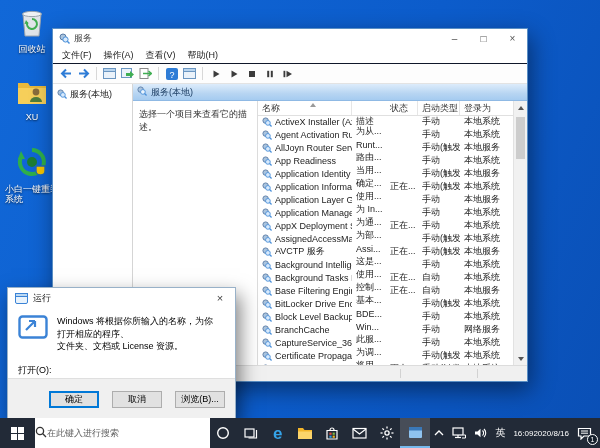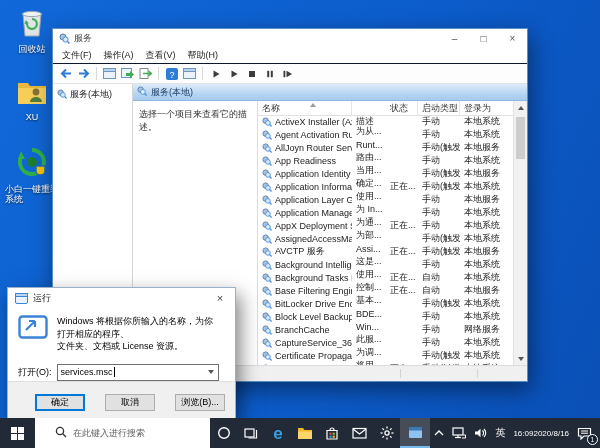--- a/index.html
+++ b/index.html
@@ -76,29 +76,29 @@
   .ropen{display:flex;align-items:center;margin-top:11px;gap:5px;}
   .rlabel{flex:0 0 auto;color:#000;}
   .combo{flex:1;height:15px;border:1px solid #707070;display:flex;align-items:center;background:#fff;position:relative;}
   .combo .cval{padding-left:3px;}
   .caret{width:1px;height:10px;background:#000;margin-left:1px;}
   .cdrop{position:absolute;right:0;top:0;bottom:0;width:14px;display:flex;align-items:center;justify-content:center;}
   .cdrop i{width:0;height:0;border-left:3px solid transparent;border-right:3px solid transparent;border-top:4px solid #555;}
   .rfooter{height:41px;flex:0 0 41px;background:#f0f0f0;border-top:1px solid #dfdfdf;
     display:flex;justify-content:flex-end;align-items:flex-start;gap:13px;padding:12px 10px 0 0;box-sizing:border-box;}
   .rbtn{min-width:50px;height:17px;background:#e1e1e1;border:1px solid #adadad;
-    display:flex;align-items:center;justify-content:center;font-size:9px;color:#000;box-sizing:border-box;margin-left:7px;}
+    display:flex;align-items:center;justify-content:center;font-size:9px;color:#000;box-sizing:border-box;}
   .rbtn.default{border-color:#0078d7;box-shadow:0 0 0 1px #0078d7 inset;}
   
   .taskbar{position:absolute;left:0;bottom:0;width:600px;height:30px;background:#222a37;
     display:flex;align-items:stretch;z-index:50;}
   .startbtn{width:36px;display:flex;align-items:center;justify-content:center;}
   .winlogo{display:grid;grid-template-columns:6px 6px;grid-template-rows:6px 6px;gap:1px;}
   .winlogo i{background:#fff;}
-  .searchbox{width:180px;background:#fff;display:flex;align-items:center;gap:6px;padding-left:20px;box-sizing:border-box;}
+  .searchbox{width:180px;background:#fff;display:flex;align-items:center;padding-left:0;box-sizing:border-box;}
   .searchbox .stext{color:#5f5f5f;font-size:9px;}
   .tb-ico{width:28px;display:flex;align-items:center;justify-content:center;}
   .tb-active{width:31px;display:flex;align-items:center;justify-content:center;
     background:rgba(255,255,255,.17);border-bottom:2px solid #76b9ed;box-sizing:border-box;}
   .edge-e{color:#35a3e8;font-size:17px;font-weight:bold;line-height:17px;}
   .tray{margin-left:auto;display:flex;align-items:center;}
   .tray>div{padding:0 4px;display:flex;align-items:center;justify-content:center;height:100%;}
   .ime{color:#fff;font-size:10px;}
   .clock{flex-direction:row;color:#fff;font-size:8px;line-height:9px;text-align:center;padding:0 6px;}
   .notif{position:relative;padding-right:8px !important;}
@@ -636,27 +636,20 @@
             <path d="M8 15 L17 6 M17 6 L17 12 M17 6 L11 6" stroke="#3b83d6" stroke-width="2.2" fill="none"></path>
           </svg>
         </span>
         <div class="rmsg">
           <div>Windows 将根据你所输入的名称，为你打开相应的程序、</div>
           <div>文件夹、文档或 License 资源。</div>
         </div>
       </div>
       <div class="ropen">
         <span class="rlabel">打开(O):</span>
-        <div class="combo">
-          <span class="cval">services.msc</span>
-          <span class="caret"></span>
-          <span class="cdrop">
-              <i></i>
-            </span>
-        </div>
       </div>
     </div>
     <div class="rfooter">
       <div class="rbtn default">确定</div>
       <div class="rbtn">取消</div>
       <div class="rbtn">浏览(B)...</div>
     </div>
   </div>
 
   <div class="taskbar">

